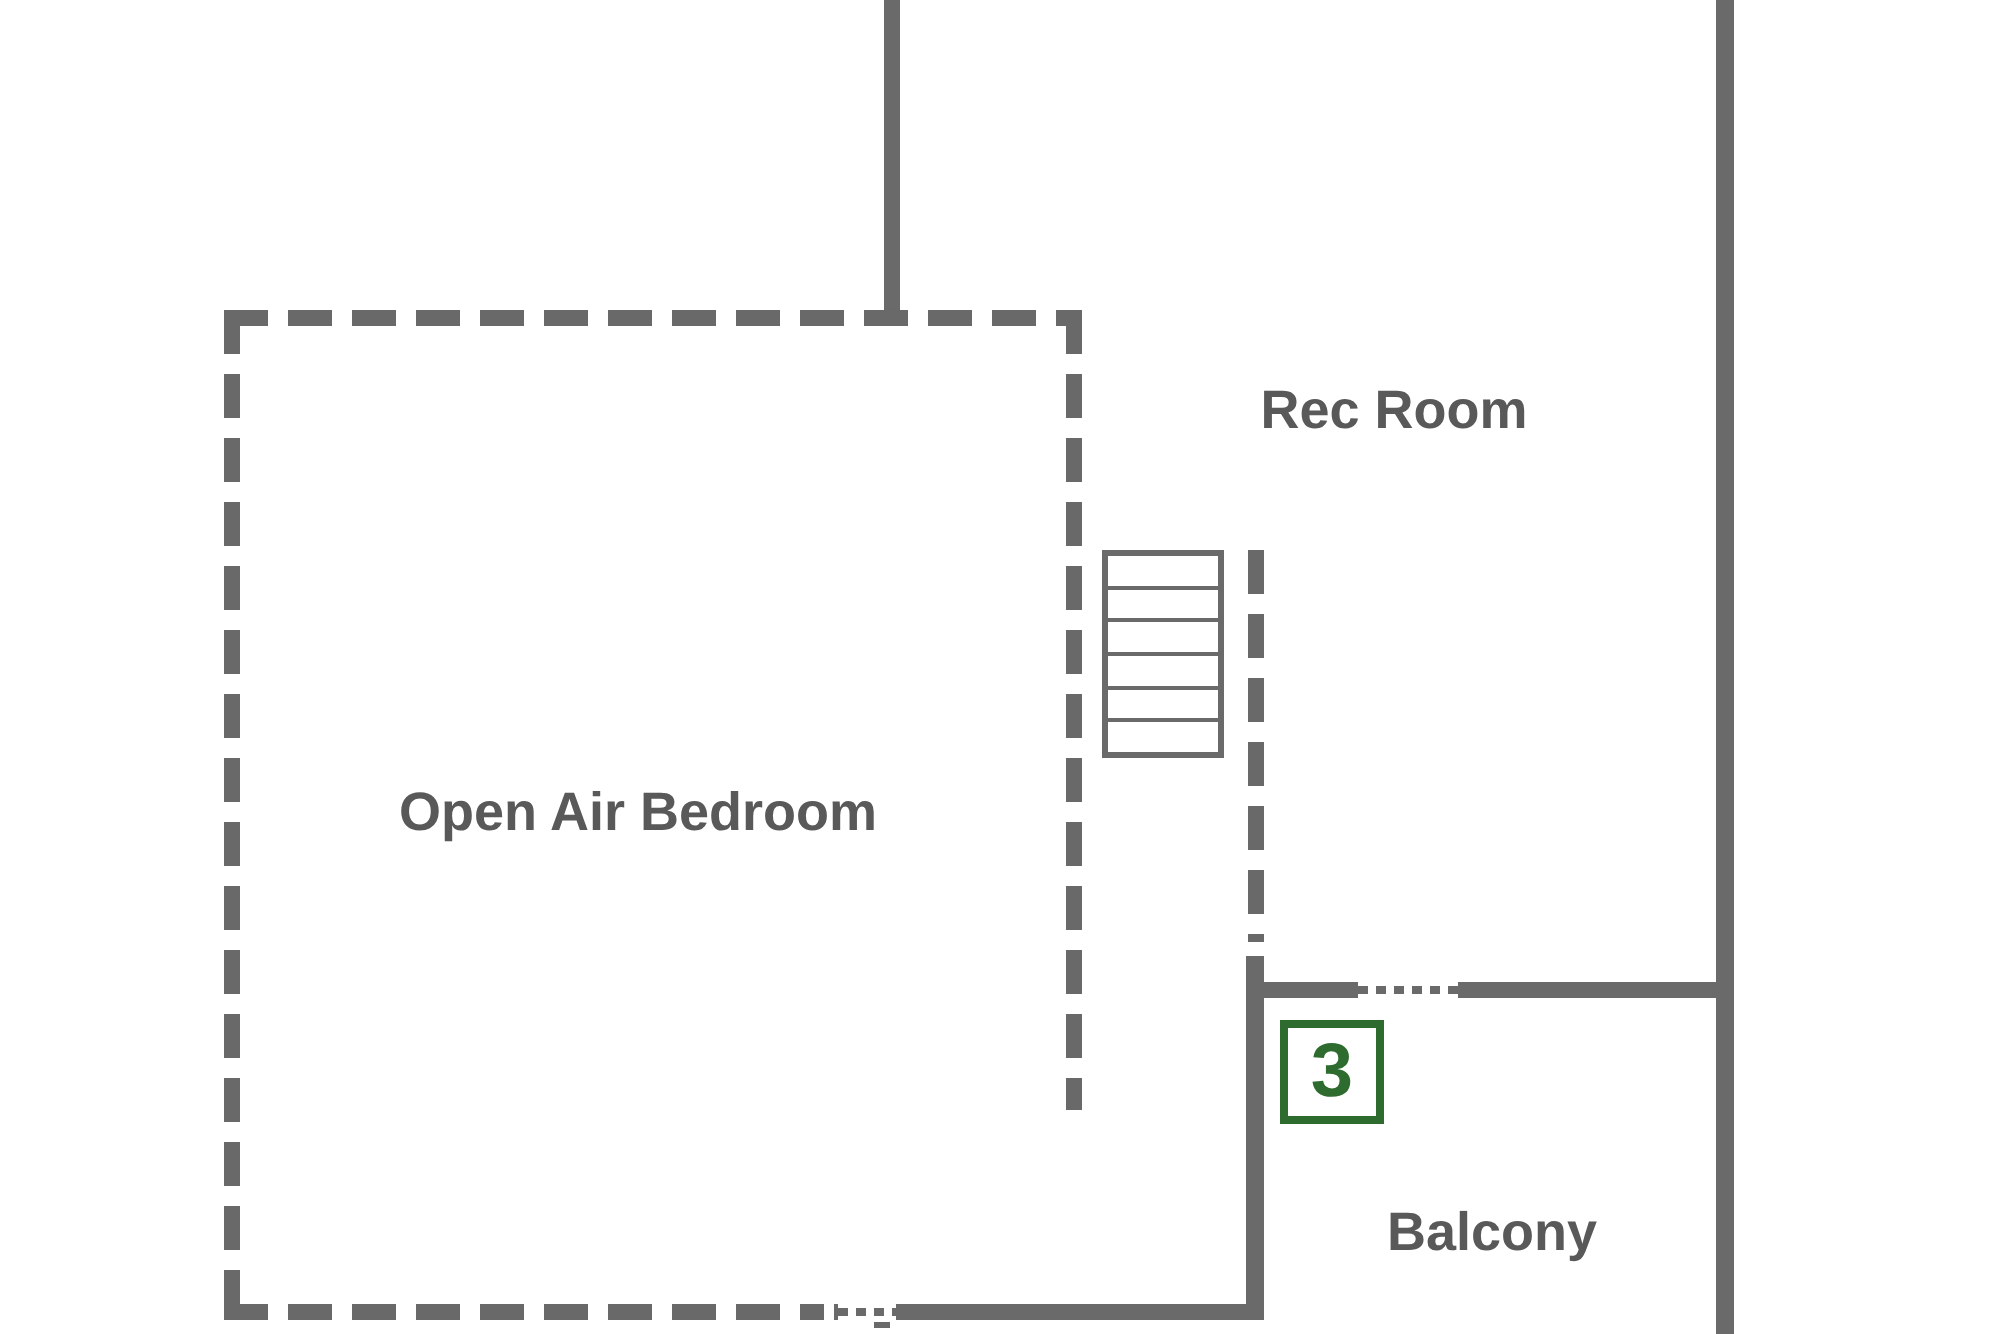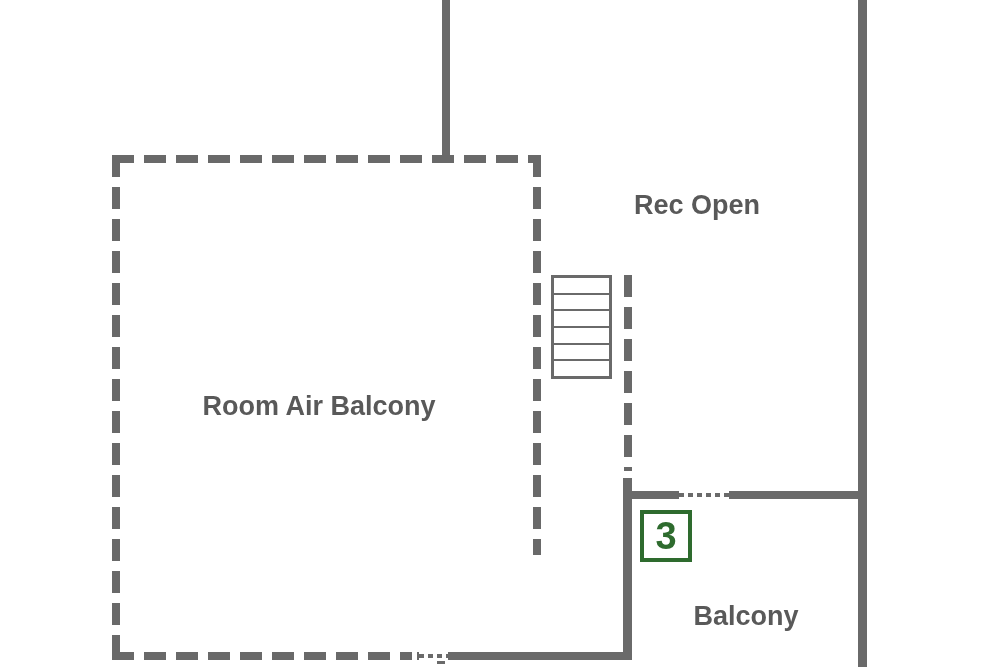--- a/index.html
+++ b/index.html
@@ -118,23 +118,23 @@
       <div class="tread"></div>
       <div class="tread"></div>
       <div class="tread"></div>
       <div class="tread"></div>
     </div>
 
   <div class="abs opening" style="left:679px; top:490px; width:50px; height:10px;"></div>
 
   <div class="abs opening" style="left:419px; top:651px; width:29px; height:10px;"></div>
 
-  <div class="abs room-label" style="left:597px; top:190px; width:200px;">Rec Open</div>
+  <div class="abs room-label" style="left:597px; top:190px; width:200px;">Rec Room</div>
 
-  <div class="abs room-label" style="left:169px; top:391px; width:300px;">Room Air Balcony</div>
+  <div class="abs room-label" style="left:169px; top:391px; width:300px;">Open Air Bedroom</div>
 
   <div class="abs room-label" style="left:646px; top:601px; width:200px;">Balcony</div>
 
   <div class="abs marker" style="left:640px; top:510px; width:52px; height:52px;">
     <span>3</span>
   </div>
 
 </div>
 
 </body></html>

